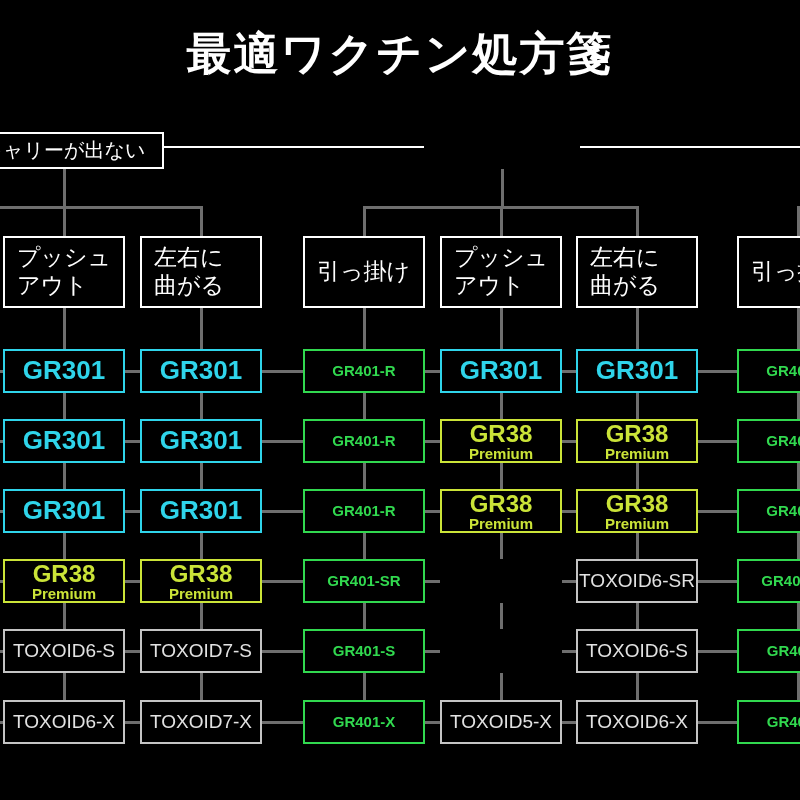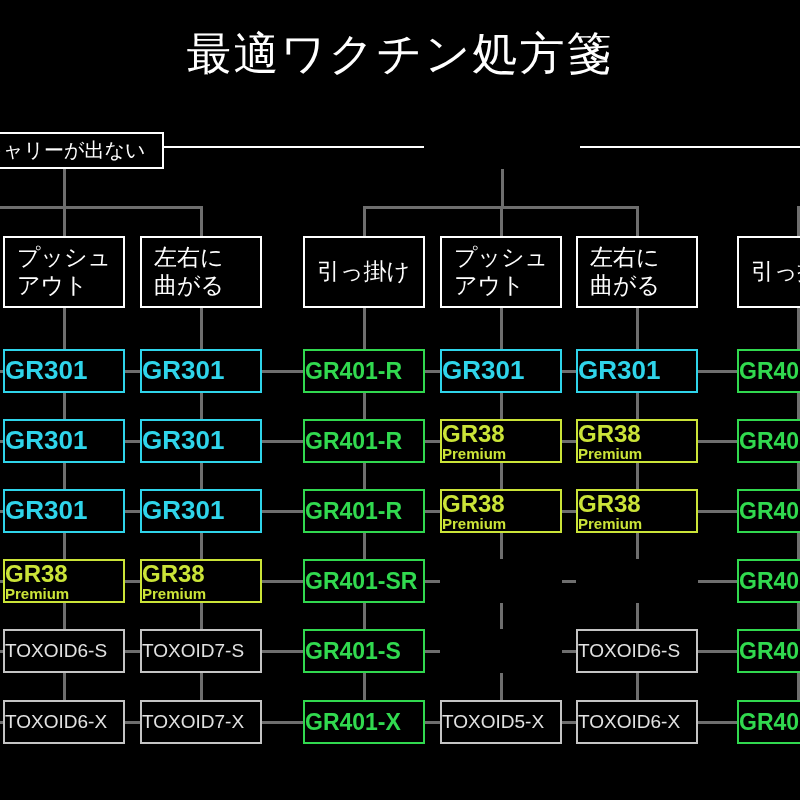--- a/index.html
+++ b/index.html
@@ -1,30 +1,30 @@
 <!DOCTYPE html>
 <html><head>
 <meta charset="utf-8">
 <style>
   html,body{margin:0;padding:0;background:#000;}
   .stage{position:relative;width:800px;height:800px;background:#000;overflow:hidden;
          font-family:"Liberation Sans","DejaVu Sans",sans-serif;}
   .title{position:absolute;left:0;top:24px;width:800px;text-align:center;
-         color:#fff;font-size:45px;font-weight:400;letter-spacing:2px;}
+         color:#fff;font-size:45px;font-weight:700;letter-spacing:2px;}
   .box{position:absolute;background:#000;box-sizing:border-box;display:flex;
        align-items:center;justify-content:center;}
   .l1{border:2px solid #fff;color:#fff;font-size:20px;white-space:nowrap;}
   .l2{border:2px solid #fff;color:#fff;font-size:23px;line-height:1.2;
       justify-content:flex-start;padding-left:12px;font-weight:500;white-space:nowrap;}
   .l2 .line{display:block;}
   .product{border-width:2px;border-style:solid;}
-  .pcontent{width:100%;white-space:nowrap;}
+  .pcontent{width:100%;text-align:center;white-space:nowrap;}
   .code{display:block;line-height:1.05;}
   .sub{display:block;line-height:1;margin-top:-1px;font-size:15px;}
-  .f26{font-size:26px}.f24{font-size:24px}.f23{font-size:23px}.f19{font-size:19px}
+  .f26{font-size:26px}.f24{font-size:24px}.f23{font-size:15px}.f19{font-size:19px}
   .hline,.vline{position:absolute;background:#6e6e6e;}
   .white{background:#fff;}
 </style>
 </head>
 <body>
 
 <div class="stage" id="stage">
   <div class="title">最適ワクチン処方箋</div>
 <div class="hline white" style="left: 164px; top: 146px; width: 260px; height: 2px;"></div>
     <div class="hline white" style="left: 580px; top: 146px; width: 232px; height: 2px;"></div>
@@ -267,20 +267,25 @@
         <span class="code f24">GR38</span>
         <span class="sub">Premium</span>
       </div>
     </div>
     <div class="box product" style="left: 576px; top: 489px; width: 122px; height: 44px; border-color: rgb(203, 228, 56); color: rgb(203, 228, 56); font-weight: 600;">
       <div class="pcontent">
         <span class="code f24">GR38</span>
         <span class="sub">Premium</span>
       </div>
     </div>
+    <div class="box product" style="left: 576px; top: 559px; width: 122px; height: 44px; border-color: rgb(196, 196, 196); color: rgb(226, 226, 226); font-weight: 400;">
+      <div class="pcontent">
+        <span class="code f19">TOXOID6-SR</span>
+      </div>
+    </div>
     <div class="box product" style="left: 576px; top: 629px; width: 122px; height: 44px; border-color: rgb(196, 196, 196); color: rgb(226, 226, 226); font-weight: 400;">
       <div class="pcontent">
         <span class="code f19">TOXOID6-S</span>
       </div>
     </div>
     <div class="box product" style="left: 576px; top: 700px; width: 122px; height: 44px; border-color: rgb(196, 196, 196); color: rgb(226, 226, 226); font-weight: 400;">
       <div class="pcontent">
         <span class="code f19">TOXOID6-X</span>
       </div>
     </div>

